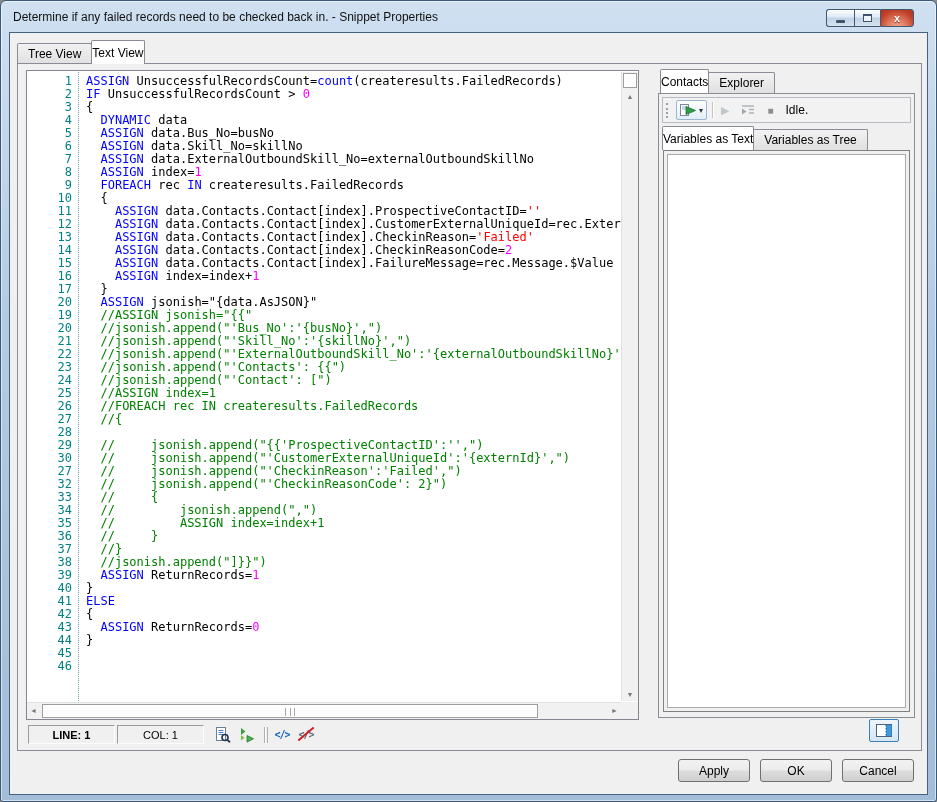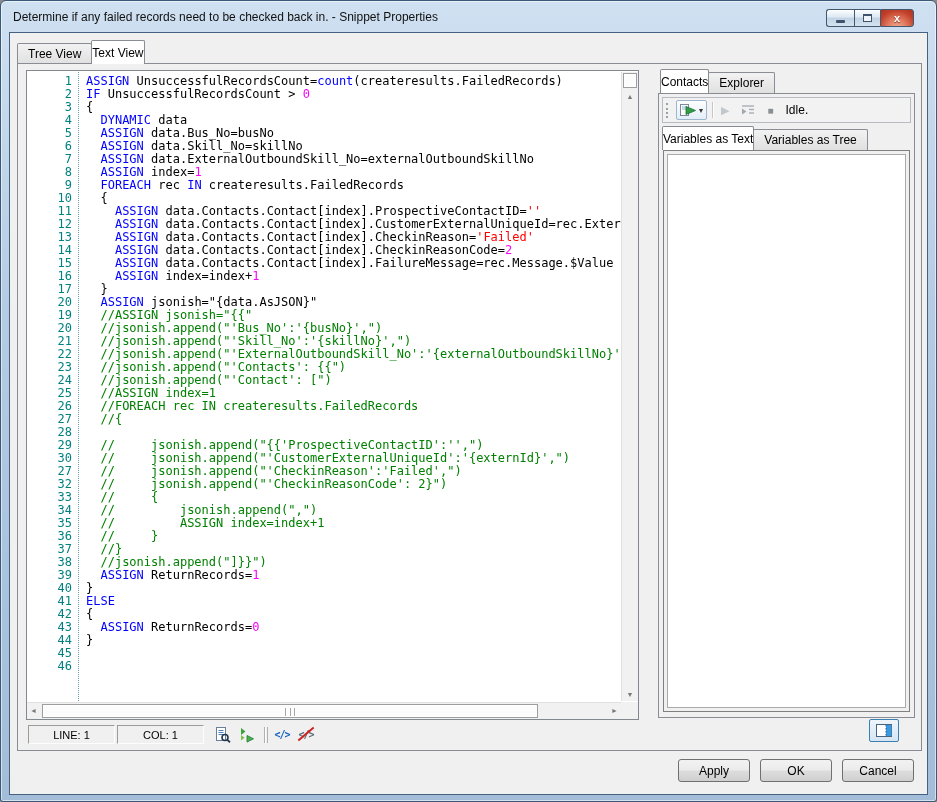--- a/index.html
+++ b/index.html
@@ -68,21 +68,21 @@
     border-left:1px solid #a8a8a8; border-right:1px solid #a8a8a8; }
   .h-grip::after { content:""; position:absolute; left:4px; top:0; bottom:0; border-left:1px solid #a8a8a8; }
   .sb-corner { position:absolute; right:0; bottom:0; width:17px; height:17px; background:#f1f1f1; }
 
   
   .status-bar { position:absolute; left:8px; top:658px; width:613px; height:25px; background:#f0f0f0;
     display:flex; align-items:center; }
   .sb-panel { height:19px; width:87px; margin-right:2px; border:1px solid;
     border-color:#9b9b9b #fdfdfd #fdfdfd #9b9b9b; font-size:11px; color:#000;
     display:flex; align-items:center; justify-content:center; }
-  .sb-panel:first-child { margin-left:2px; }
+  .sb-panel:first-child { margin-left:2px;font-weight:bold; }
   .sb-icons { display:flex; align-items:center; margin-left:8px; gap:6px; }
   .sb-sep { width:1px; height:16px; background:#b0b0b0; margin:0 2px; box-shadow:1px 0 0 #fff, 3px 0 0 #b0b0b0; }
   .ico { width:18px; height:17px; display:flex; align-items:center; justify-content:center; cursor:default; }
   .xml-ico { font:bold 10px "DejaVu Sans Mono", monospace; color:#1565c0; letter-spacing:-1px; }
   .xml-off { position:relative; color:#5f6b77; }
   .xml-off::after { content:""; position:absolute; left:-1px; top:7px; width:20px; height:2px;
     background:#cc2222; transform:rotate(-40deg); }
 
   
   .dbg-panel { position:absolute; left:638px; top:1px; width:261px; height:655px; }

